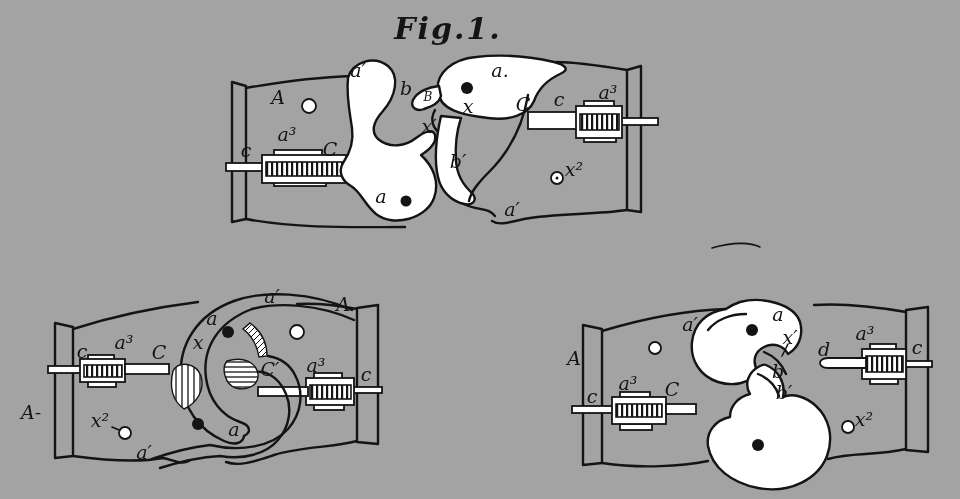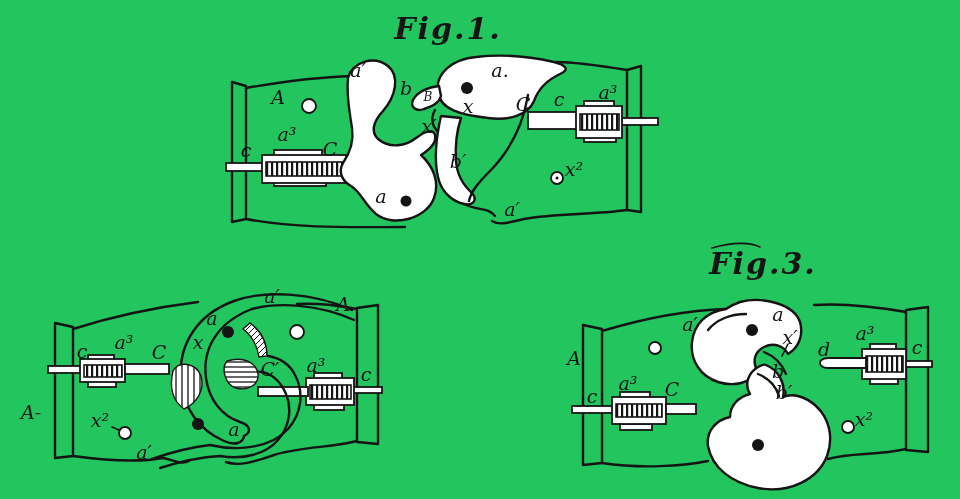--- a/index.html
+++ b/index.html
@@ -1,17 +1,17 @@
 <!DOCTYPE html>
 <html><head>
 <meta charset="utf-8">
 <style>
   html,body { margin:0; padding:0; background:#e8e8e8; }
   .sheet {
-    position:relative; width:960px; height:499px; background:#22c55e;
+    position:relative; width:960px; height:499px; background:#a3a3a3;
     overflow:hidden; font-family:"DejaVu Serif", serif;
   }
   svg.art { position:absolute; left:0; top:0; }
   .ln   { fill:none; stroke:#141414; stroke-width:2.4; stroke-linecap:round; stroke-linejoin:round; }
   .ln1  { fill:none; stroke:#141414; stroke-width:1.6; stroke-linecap:round; }
   .wln  { fill:#ffffff; stroke:#141414; stroke-width:2.4; stroke-linejoin:round; }
   .wfill{ fill:#ffffff; stroke:#141414; stroke-width:1.8; }
   .hatch-v     { fill:url(#hv);  stroke:#141414; stroke-width:1.6; }
   .hatch-vfine { fill:url(#hv2); stroke:#141414; stroke-width:1.4; }
   .hatch-h     { fill:url(#hh);  stroke:#141414; stroke-width:1.4; }
@@ -183,21 +183,20 @@
       <path class="ln" d="M758,374 C768,378 776,386 779,396"></path>
       <path class="ln1" d="M788,344 L782,356"></path>
       <circle class="dot" cx="752" cy="330" r="6"></circle>
       <circle class="dot" cx="758" cy="445" r="6"></circle>
       <circle class="wfill" cx="655" cy="348" r="6"></circle>
       <circle class="wfill" cx="848" cy="427" r="6"></circle>
     </g>
   </svg>
 
   <span class="fig-title" style="left:448px; top:28px;">Fig.1.</span>
-  <span class="fig-title" style="left:763px; top:263px;">Fig.3.</span>
 
   <div>
       <span class="lbl" style="left: 278px; top: 97px;">A</span>
       <span class="lbl" style="left: 358px; top: 70px;">a′</span>
       <span class="lbl" style="left: 246px; top: 150px;">c</span>
       <span class="lbl" style="left: 287px; top: 134px;">a³</span>
       <span class="lbl" style="left: 330px; top: 149px;">C</span>
       <span class="lbl" style="left: 381px; top: 196px;">a</span>
       <span class="lbl" style="left: 406px; top: 88px;">b</span>
       <span class="lbl" style="left: 428px; top: 97px; font-size: 12px;">B</span>

